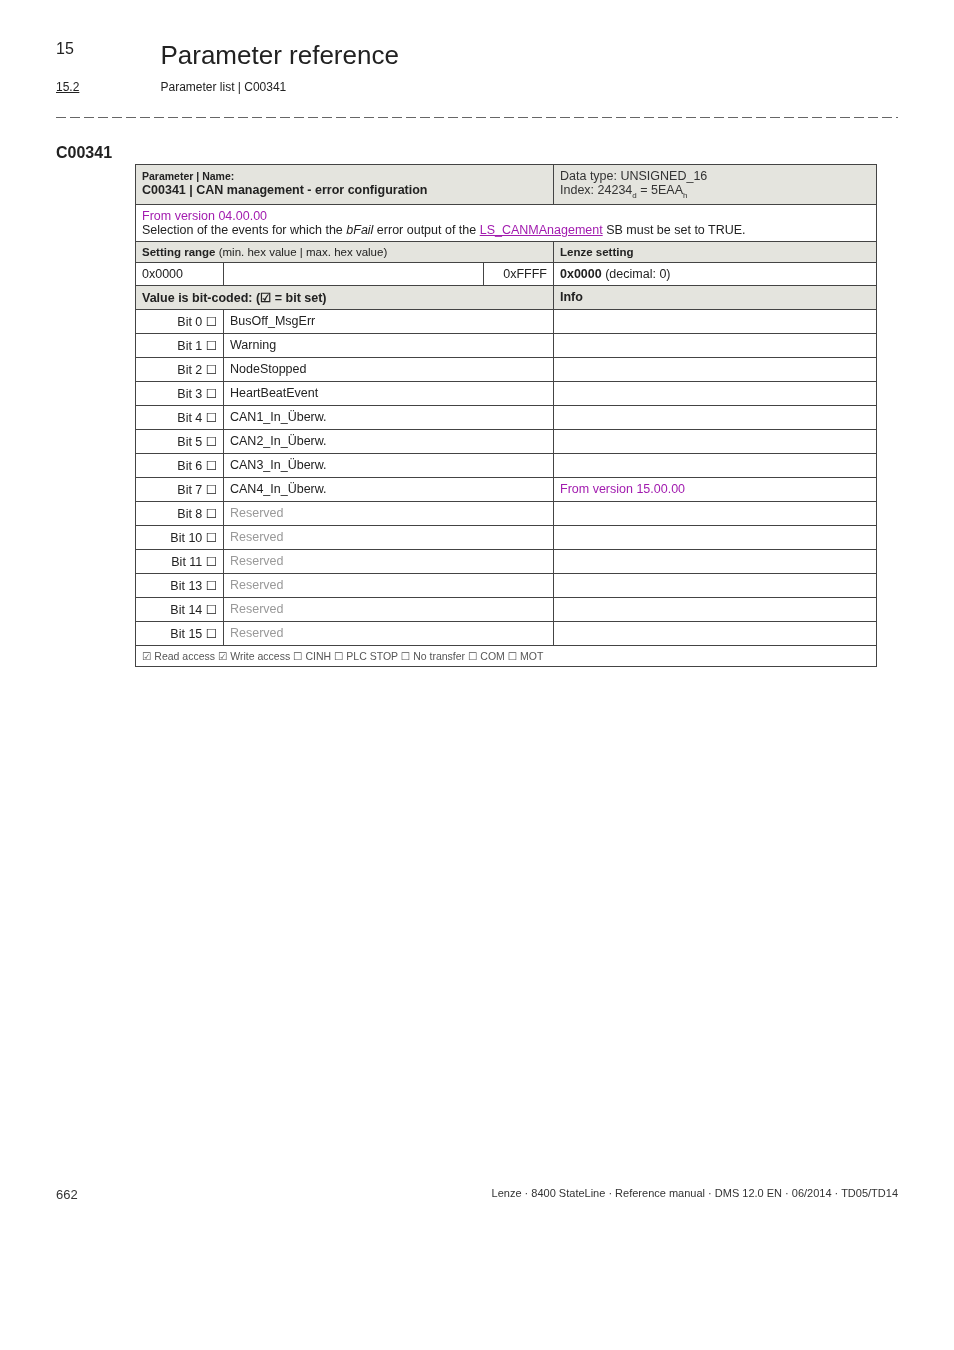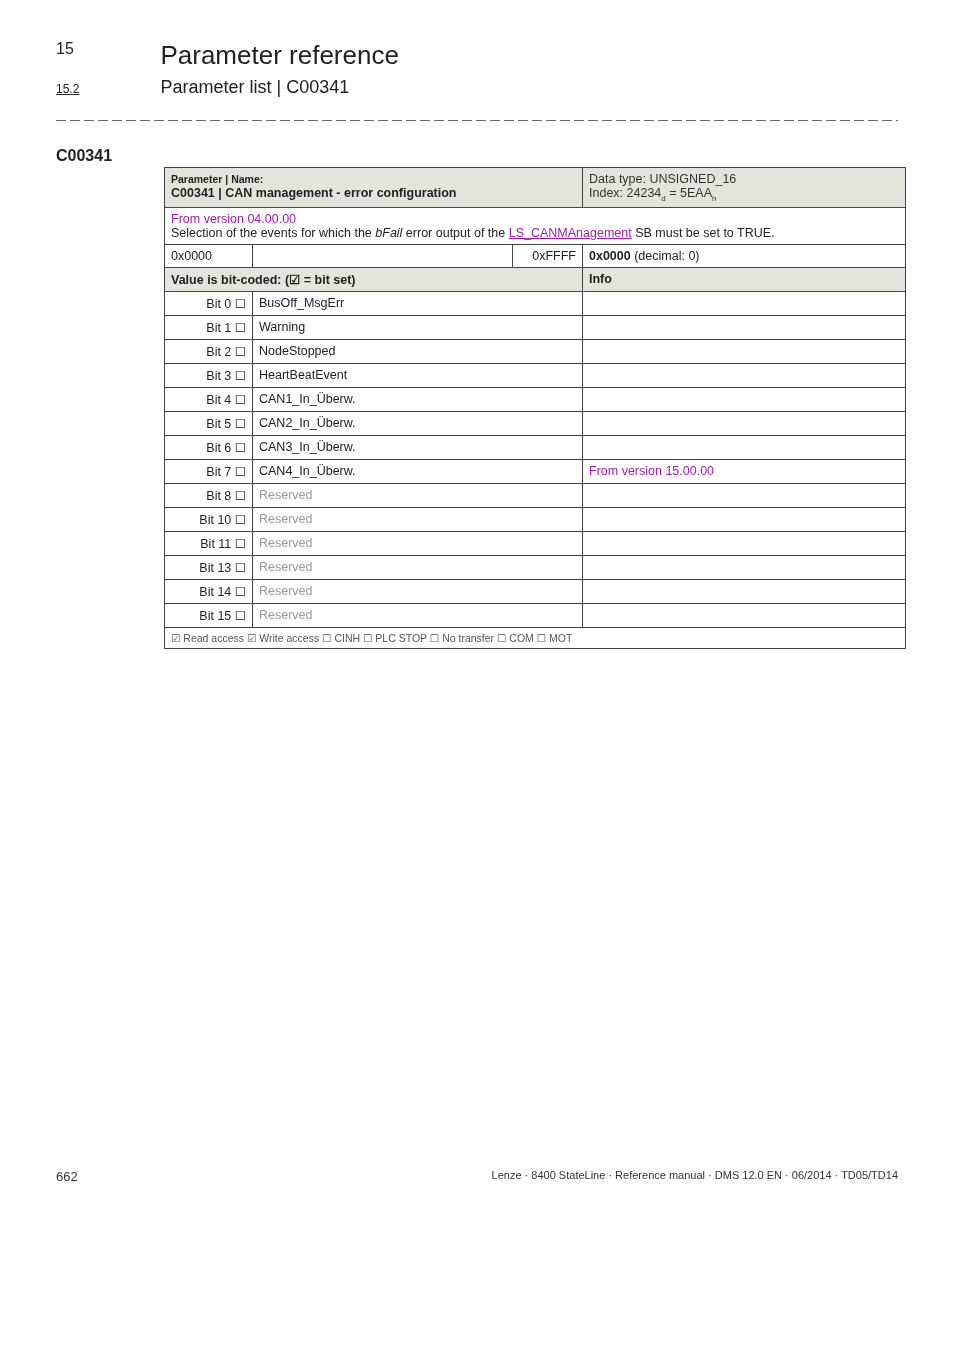--- a/index.html
+++ b/index.html
@@ -29,41 +29,41 @@
   .subsection-row {
     margin-top: 6px;
   }
   .subsection-num {
     font-size: 12px;
     display: inline-block;
     width: 100px;
     text-decoration: underline;
   }
   .subsection-title {
-    font-size: 18px;
+    font-size: 12px;
     display: inline-block;
   }
   .dash-sep {
     margin-top: 22px;
     margin-bottom: 26px;
     border: none;
     height: 1px;
     background-image: repeating-linear-gradient(
       to right,
       #666 0, #666 10px,
       transparent 10px, transparent 14px
     );
   }
   .anchor-code {
     font-weight: 700;
     font-size: 16px;
     margin-bottom: 2px;
   }
   table.param-table {
-    margin-left: 108px;
+    margin-left: 79px;
     border-collapse: collapse;
     width: calc(100% - 100px);
     table-layout: fixed;
   }
   table.param-table td, table.param-table th {
     border: 1px solid #444;
     padding: 4px 6px;
     font-size: 12.5px;
     vertical-align: top;
     text-align: left;
@@ -128,20 +128,28 @@
       </td>
     </tr>
 
     <tr>
       <td colspan="4">
         <span class="link">From version 04.00.00</span><br>
         <span>Selection of the events for which the </span><i>bFail</i><span> error output of the </span><span class="link" style="text-decoration: underline; text-align: center;">LS_CANMAnagement</span><span> SB must be set to TRUE.</span>
       </td>
     </tr>
 
+    <tr class="hdr-row">
+      <td colspan="3" class="sub-hdr">
+        <b>Setting range </b><span>(min. hex value | max. hex value)</span>
+      </td>
+      <td class="sub-hdr">
+        <b>Lenze setting</b>
+      </td>
+    </tr>
 
     <tr>
       <td style="text-align:left">0x0000</td>
       <td></td>
       <td style="text-align:right">0xFFFF</td>
       <td>
         <b>0x0000</b><span>  (decimal: 0)</span>
       </td>
     </tr>
 

